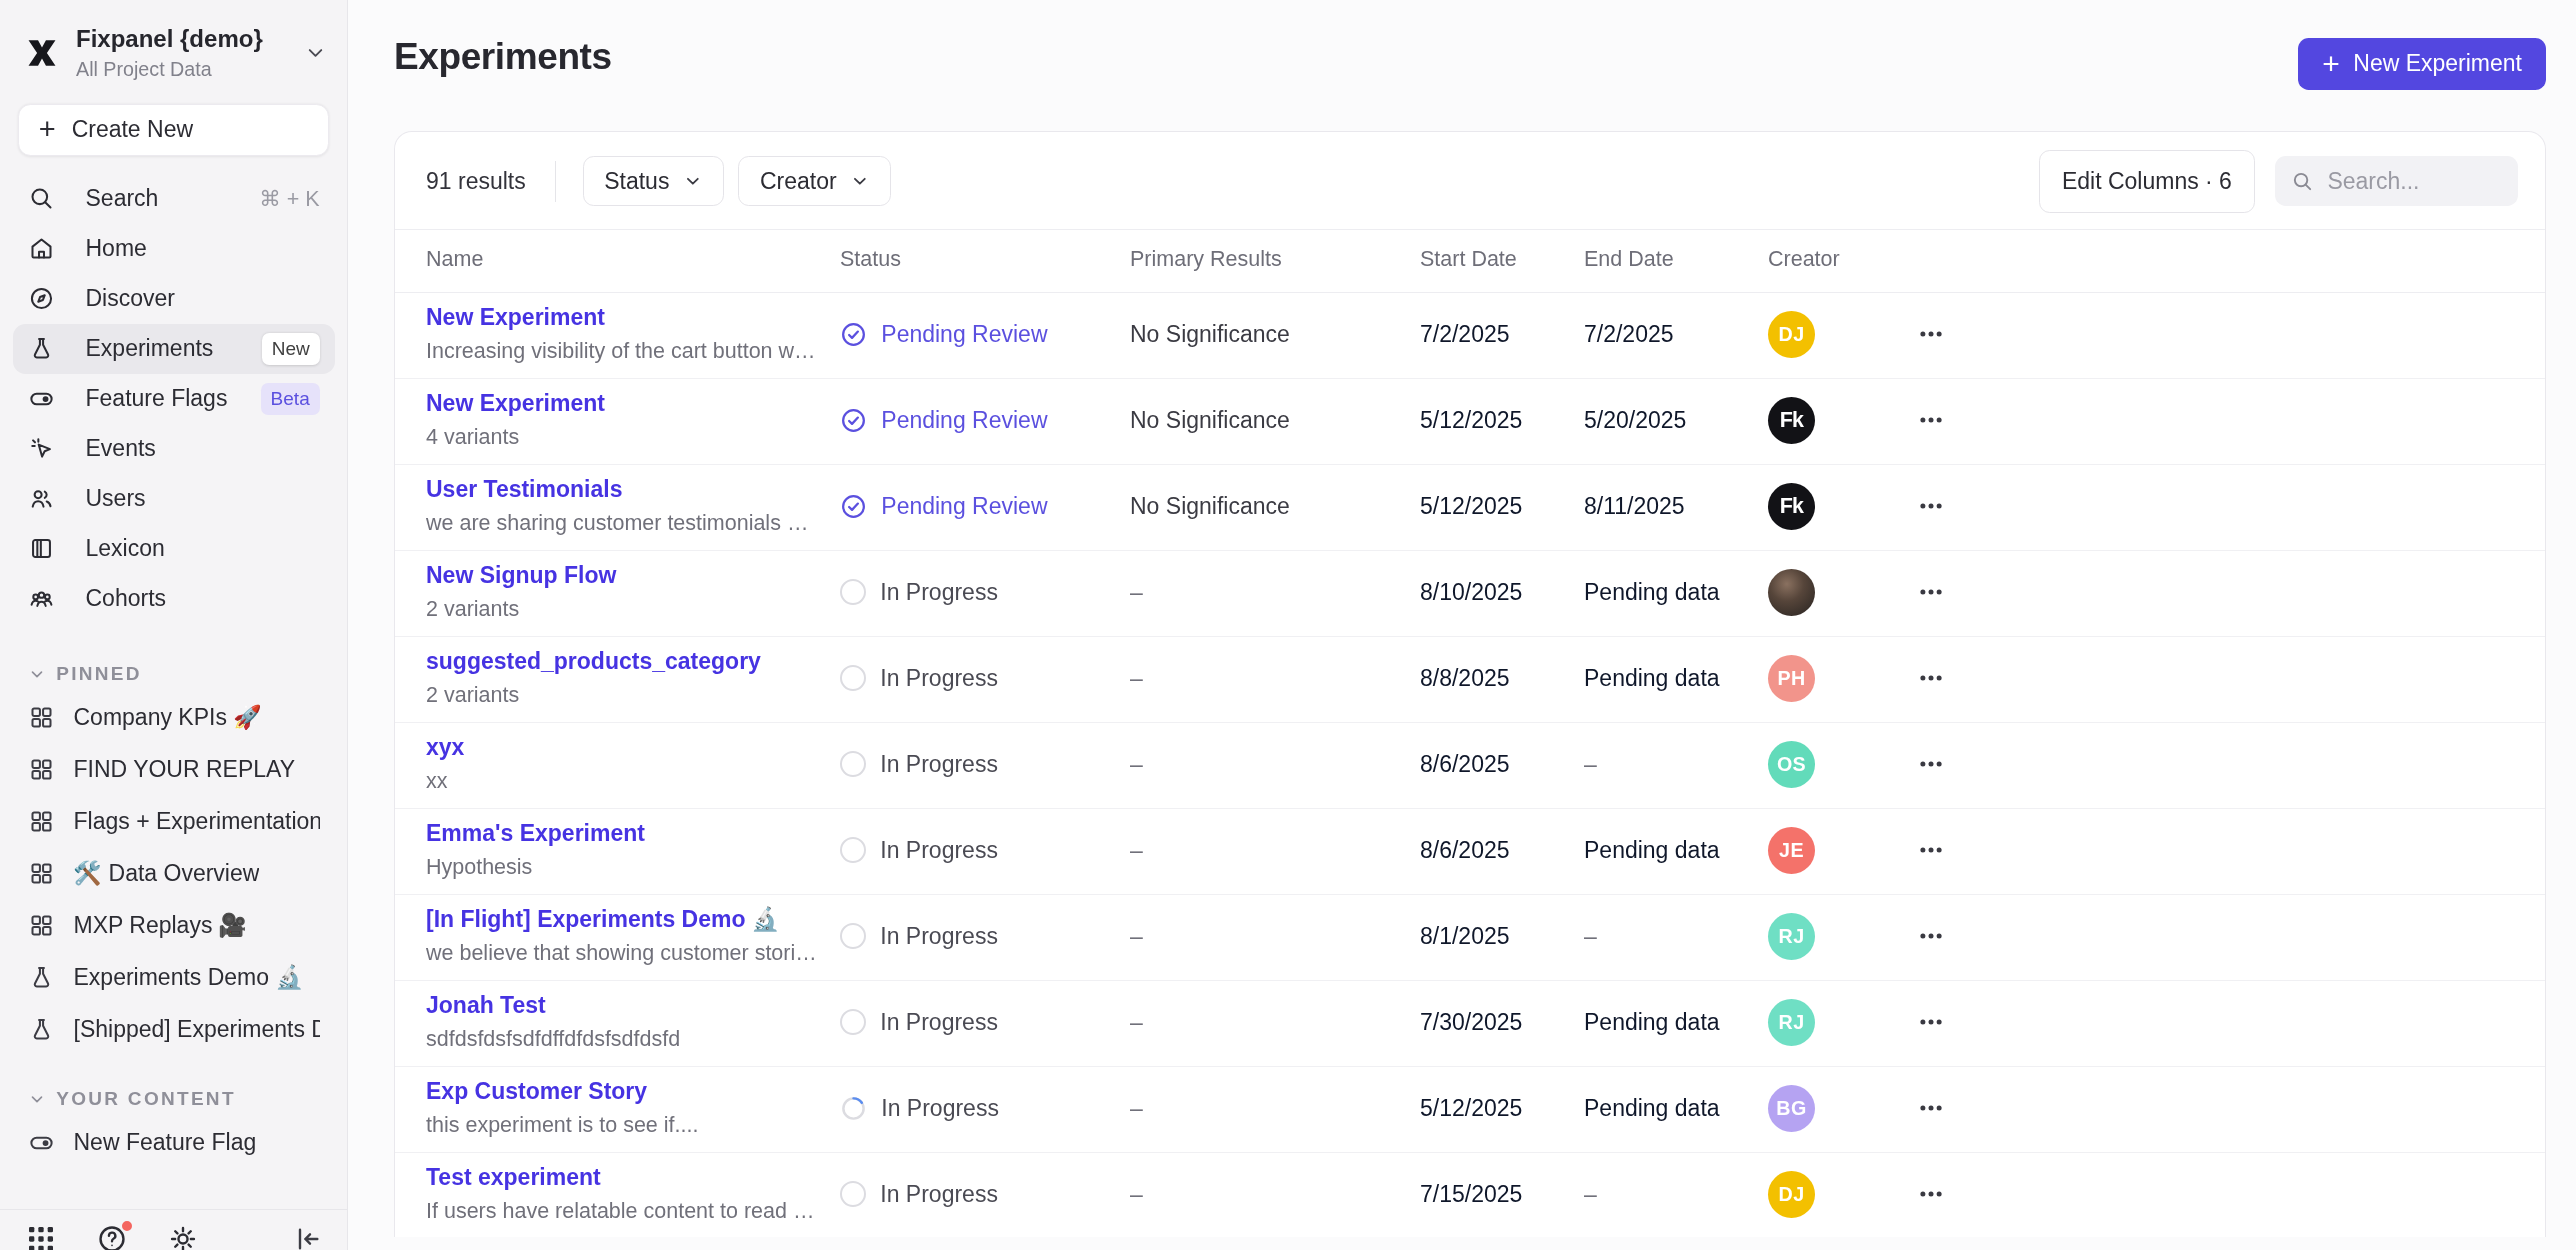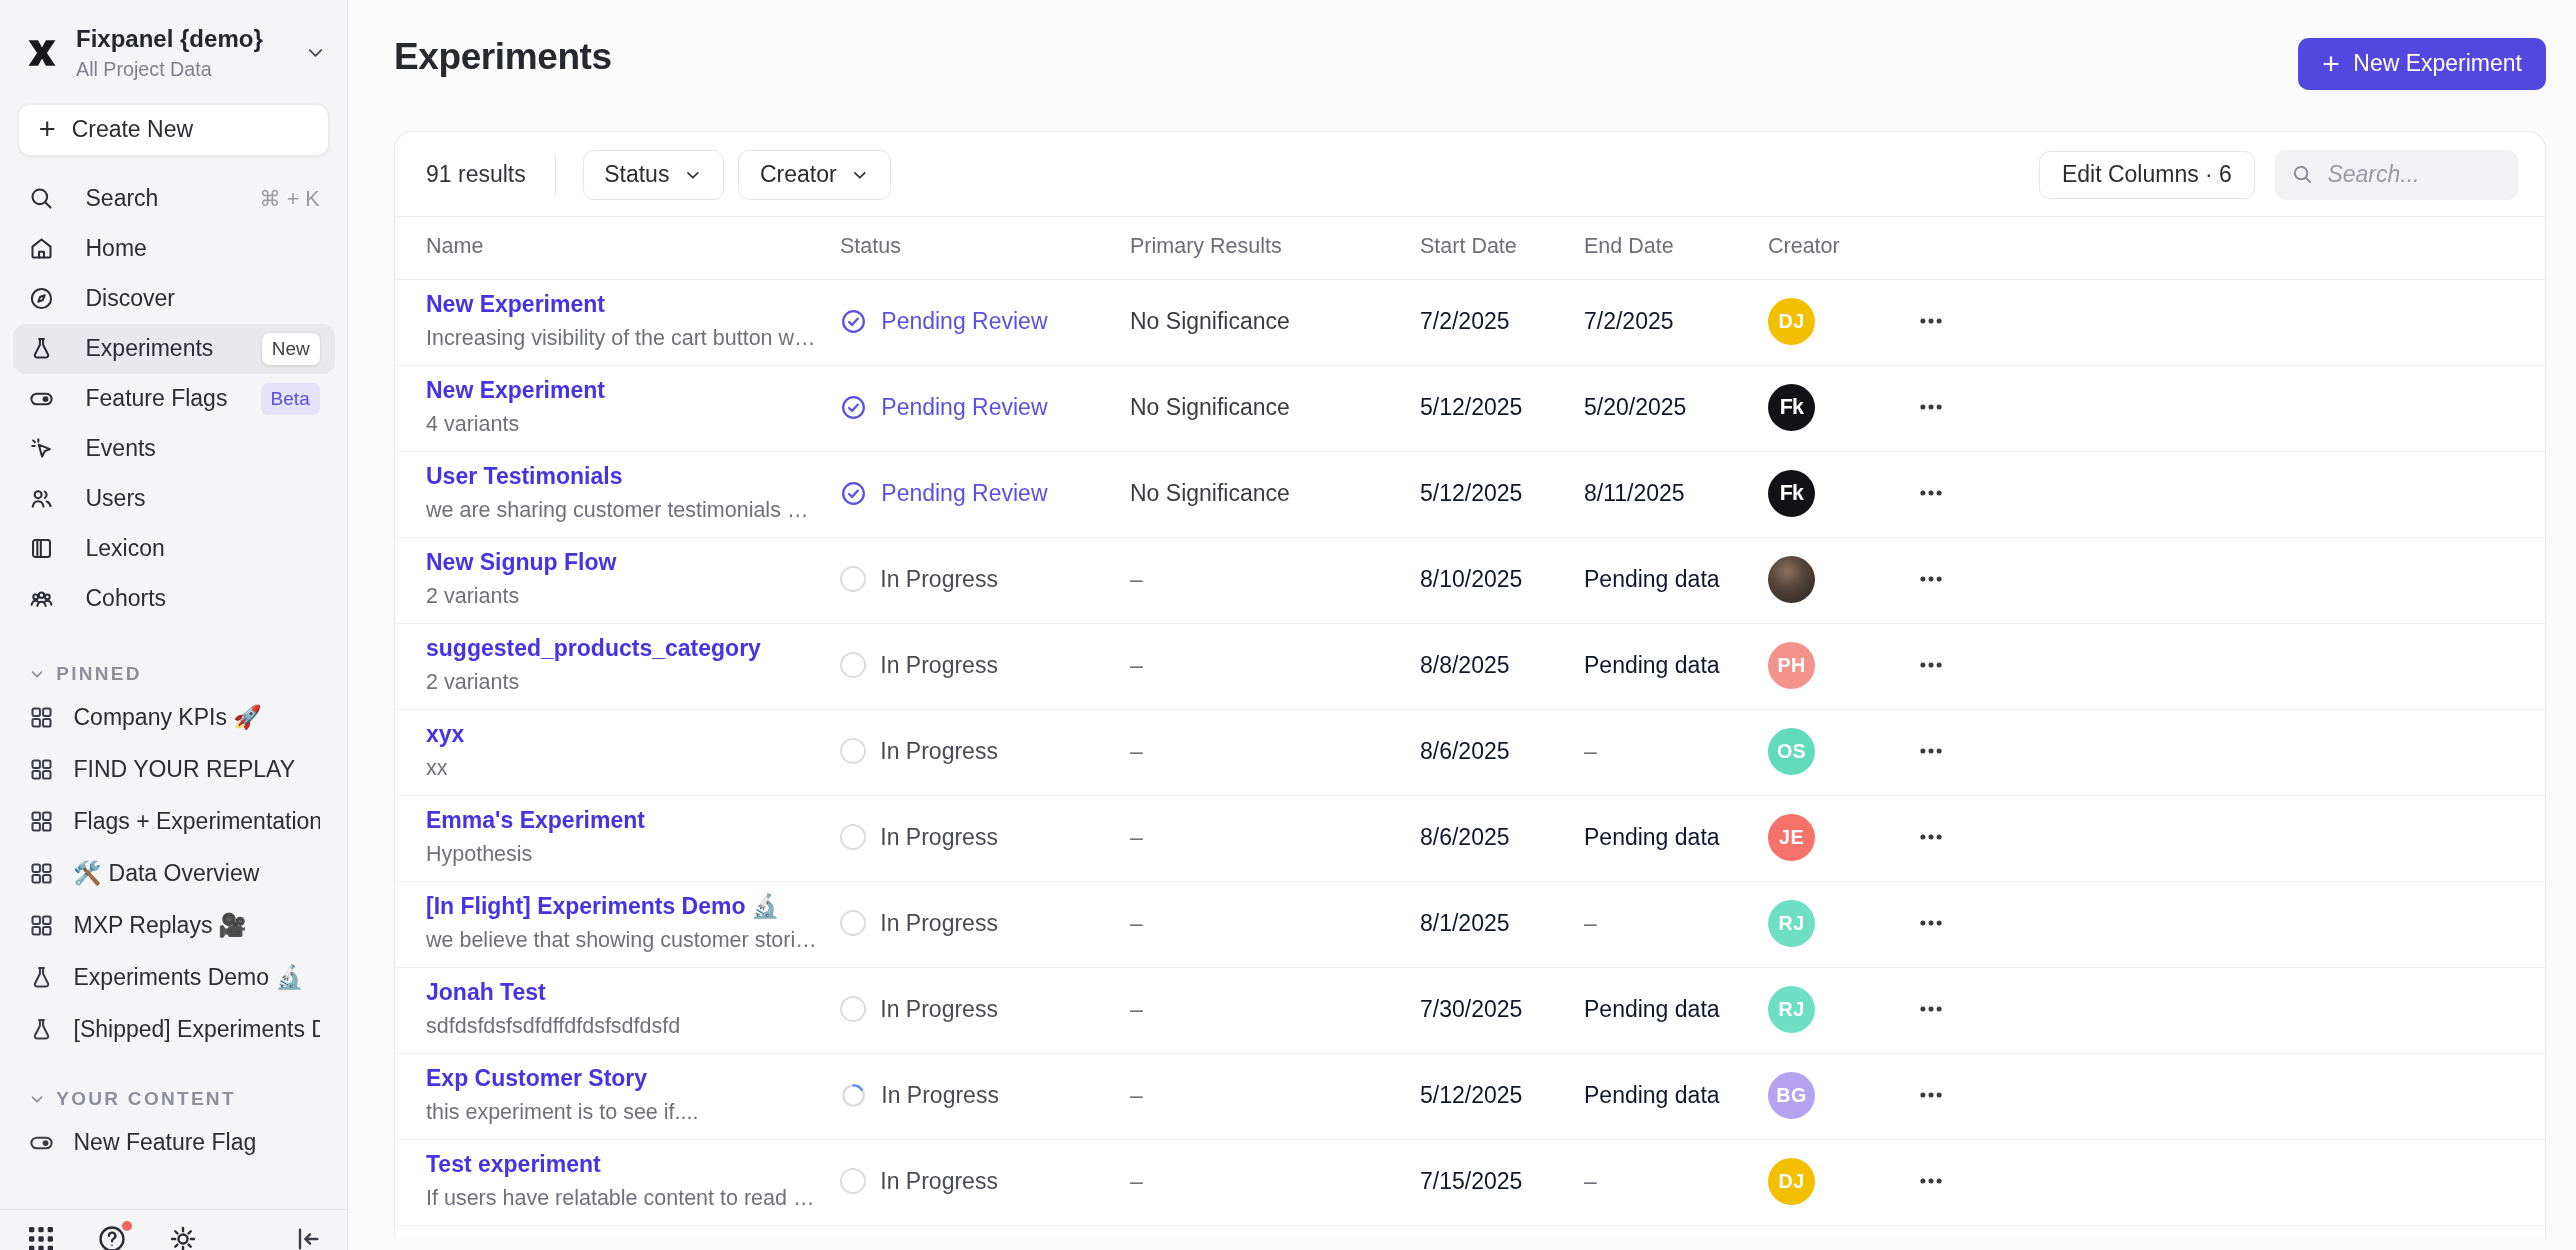--- a/index.html
+++ b/index.html
@@ -48,24 +48,24 @@
   .new-exp-btn { background:#5347e0; color:#fff; height:52px; border:none; border-radius:10.7px; display:flex; align-items:center; gap:13.4px; padding:0 24px; font-size:23px; font-weight:500; cursor:pointer; margin-top:1.8px; }
   .new-exp-btn .plus-glyph { color:#fff; font-size:30px; font-weight:300; }
 
   .card { margin-top:41px; background:#fff; border:0.9px solid #e9e8ed; border-bottom:none; border-radius:18px 18px 0 0; height:1106px; overflow:hidden; }
   .toolbar { display:flex; align-items:center; padding:18px 27px 16px 31px; border-bottom:0.9px solid #ededf1; }
   .results { font-size:23px; color:#33333b; }
   .tsep { width:0.9px; height:41px; background:#e5e5e9; margin:0 27px 0 29px; }
   .chip { height:50px; border:0.9px solid #e5e4e9; border-radius:10.7px; background:#fff; display:flex; align-items:center; gap:13.4px; padding:0 20.6px; font-size:23px; color:#2c2c33; margin-right:14.3px; cursor:pointer; }
   .chip svg, .editcols svg { width:19.7px; height:19.7px; stroke:#3c3c44; fill:none; stroke-width:2.2; stroke-linecap:round; stroke-linejoin:round; }
   .toolbar-right { margin-left:auto; display:flex; align-items:center; gap:19.7px; }
-  .editcols { height:48px; border:0.9px solid #e5e4e9; border-radius:10.7px; background:#fff; padding:0 22.4px; font-size:23px; color:#2c2c33; cursor:pointer; font-family:inherit; }
+  .editcols { height:63px; border:0.9px solid #e5e4e9; border-radius:10.7px; background:#fff; padding:0 22.4px; font-size:23px; color:#2c2c33; cursor:pointer; font-family:inherit; }
   .searchbox { height:50px; width:243px; background:#f2f2f5; border-radius:10.7px; display:flex; align-items:center; gap:13.4px; padding:0 16px; }
   .searchbox svg { width:23px; height:23px; stroke:#8b8b94; fill:none; stroke-width:2; stroke-linecap:round; }
-  .searchbox input { border:none; background:transparent; outline:none; font-size:23px; font-family:inherit; color:#3c3c44; width:100%;font-style:italic; }
+  .searchbox input { border:none; background:transparent; outline:none; font-size:23px; font-family:inherit; color:#3c3c44; width:100%; }
   .searchbox input::placeholder { color:#9a9aa3; }
 
   .tgrid { display:grid; grid-template-columns:414px 290px 290px 164px 184px 139px 107px 1fr; padding:0 27px 2px 31px; align-items:center; }
   .thead { height:63px; border-bottom:0.9px solid #ededf1; }
   .th { font-size:21.5px; color:#6e6e78; }
   .trow { height:86px; border-bottom:0.9px solid #f0f0f3; }
   .cell-name { display:flex; flex-direction:column; gap:8px; padding-right:19.7px; overflow:hidden; }
   .exp-link { color:#4633e2; font-size:23px; font-weight:600; text-decoration:none; white-space:nowrap; overflow:hidden; text-overflow:ellipsis; }
   .sub { color:#70707a; font-size:21.5px; white-space:nowrap; overflow:hidden; text-overflow:ellipsis; }
   .cell-status { display:flex; align-items:center; gap:14.3px; font-size:23px; color:#4a4a53; }

